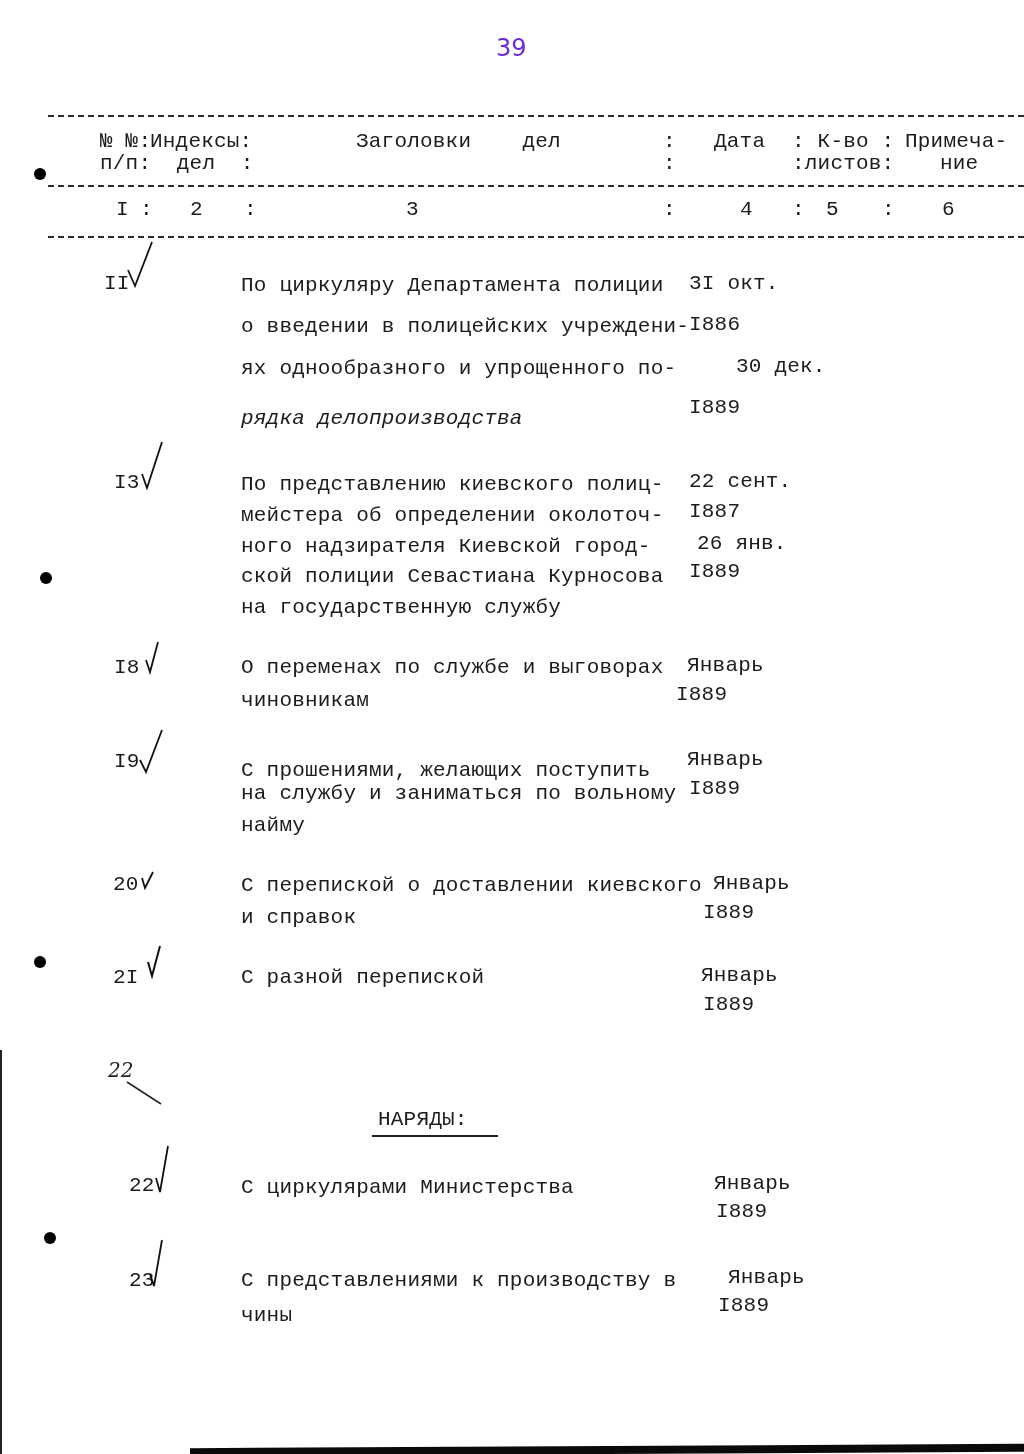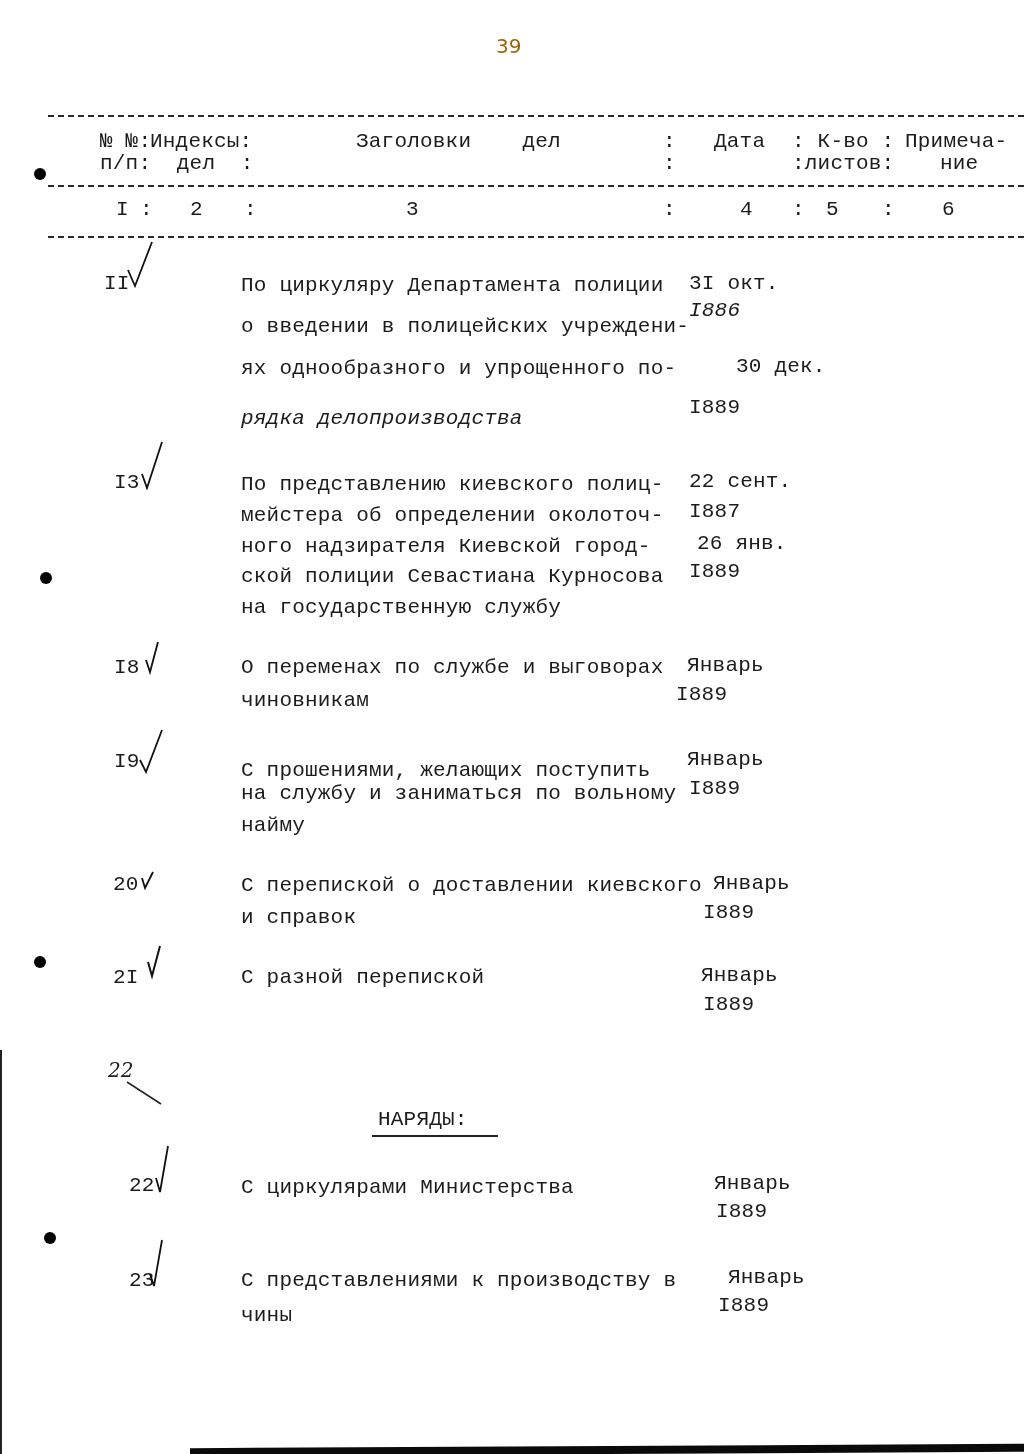--- a/index.html
+++ b/index.html
@@ -3,21 +3,21 @@
   <meta charset="utf-8">
   <style>
     html, body { margin: 0; padding: 0; }
     body {
       width: 1024px; height: 1454px; position: relative; overflow: hidden;
       background: #ffffff; color: #1a1a1a;
       font-family: "Liberation Mono", "DejaVu Sans Mono", monospace;
     }
     .abs { position: absolute; white-space: pre; }
     .tw { font-size: 21px; letter-spacing: 0.2px; color: #1c1c1c; }
-    .pagenum { font-family: "DejaVu Sans", sans-serif; font-size: 20px; color: #a16207; }
+    .pagenum { font-family: "DejaVu Sans", sans-serif; font-size: 24px; color: #6d28d9; }
     .dash {
       position: absolute; height: 0;
       border-top: 2px dashed #2a2a2a;
     }
     .hole { position: absolute; width: 12px; height: 12px; border-radius: 50%; background: #000; }
     .check { position: absolute; }
     .check svg { display: block; }
     .heading-under {
       position: absolute; height: 0; border-top: 2px solid #222;
     }
@@ -67,21 +67,21 @@
   <div class="check" style="left:126px; top:240px;">
     <svg width="30" height="50" viewBox="0 0 30 50">
         <path d="M2 30 L9 46 L26 2" fill="none" stroke="#111" stroke-width="1.8"></path>
       </svg>
   </div>
   <div class="abs tw" style="left:241px; top:274px;">По циркуляру Департамента полиции</div>
   <div class="abs tw" style="left:241px; top:315px;">о введении в полицейских учреждени-</div>
   <div class="abs tw" style="left:241px; top:357px;">ях однообразного и упрощенного по-</div>
   <div class="abs tw" style="left:241px; top:407px;font-style:italic;">рядка делопроизводства</div>
   <div class="abs tw" style="left:689px; top:272px;">3I окт.</div>
-  <div class="abs tw" style="left:689px; top:299px;font-style:italic;">I886</div>
+  <div class="abs tw" style="left:689px; top:313px;">I886</div>
   <div class="abs tw" style="left:689px; top:355px;margin-left:47px;">30 дек.</div>
   <div class="abs tw" style="left:689px; top:396px;">I889</div>
 </div>
 
 <div>
   <div class="abs tw" style="left:114px; top:471px;">I3</div>
   <div class="check" style="left:140px; top:440px;">
     <svg width="26" height="50" viewBox="0 0 26 50">
         <path d="M2 34 L7 48 L22 2" fill="none" stroke="#111" stroke-width="1.8"></path>
       </svg>

